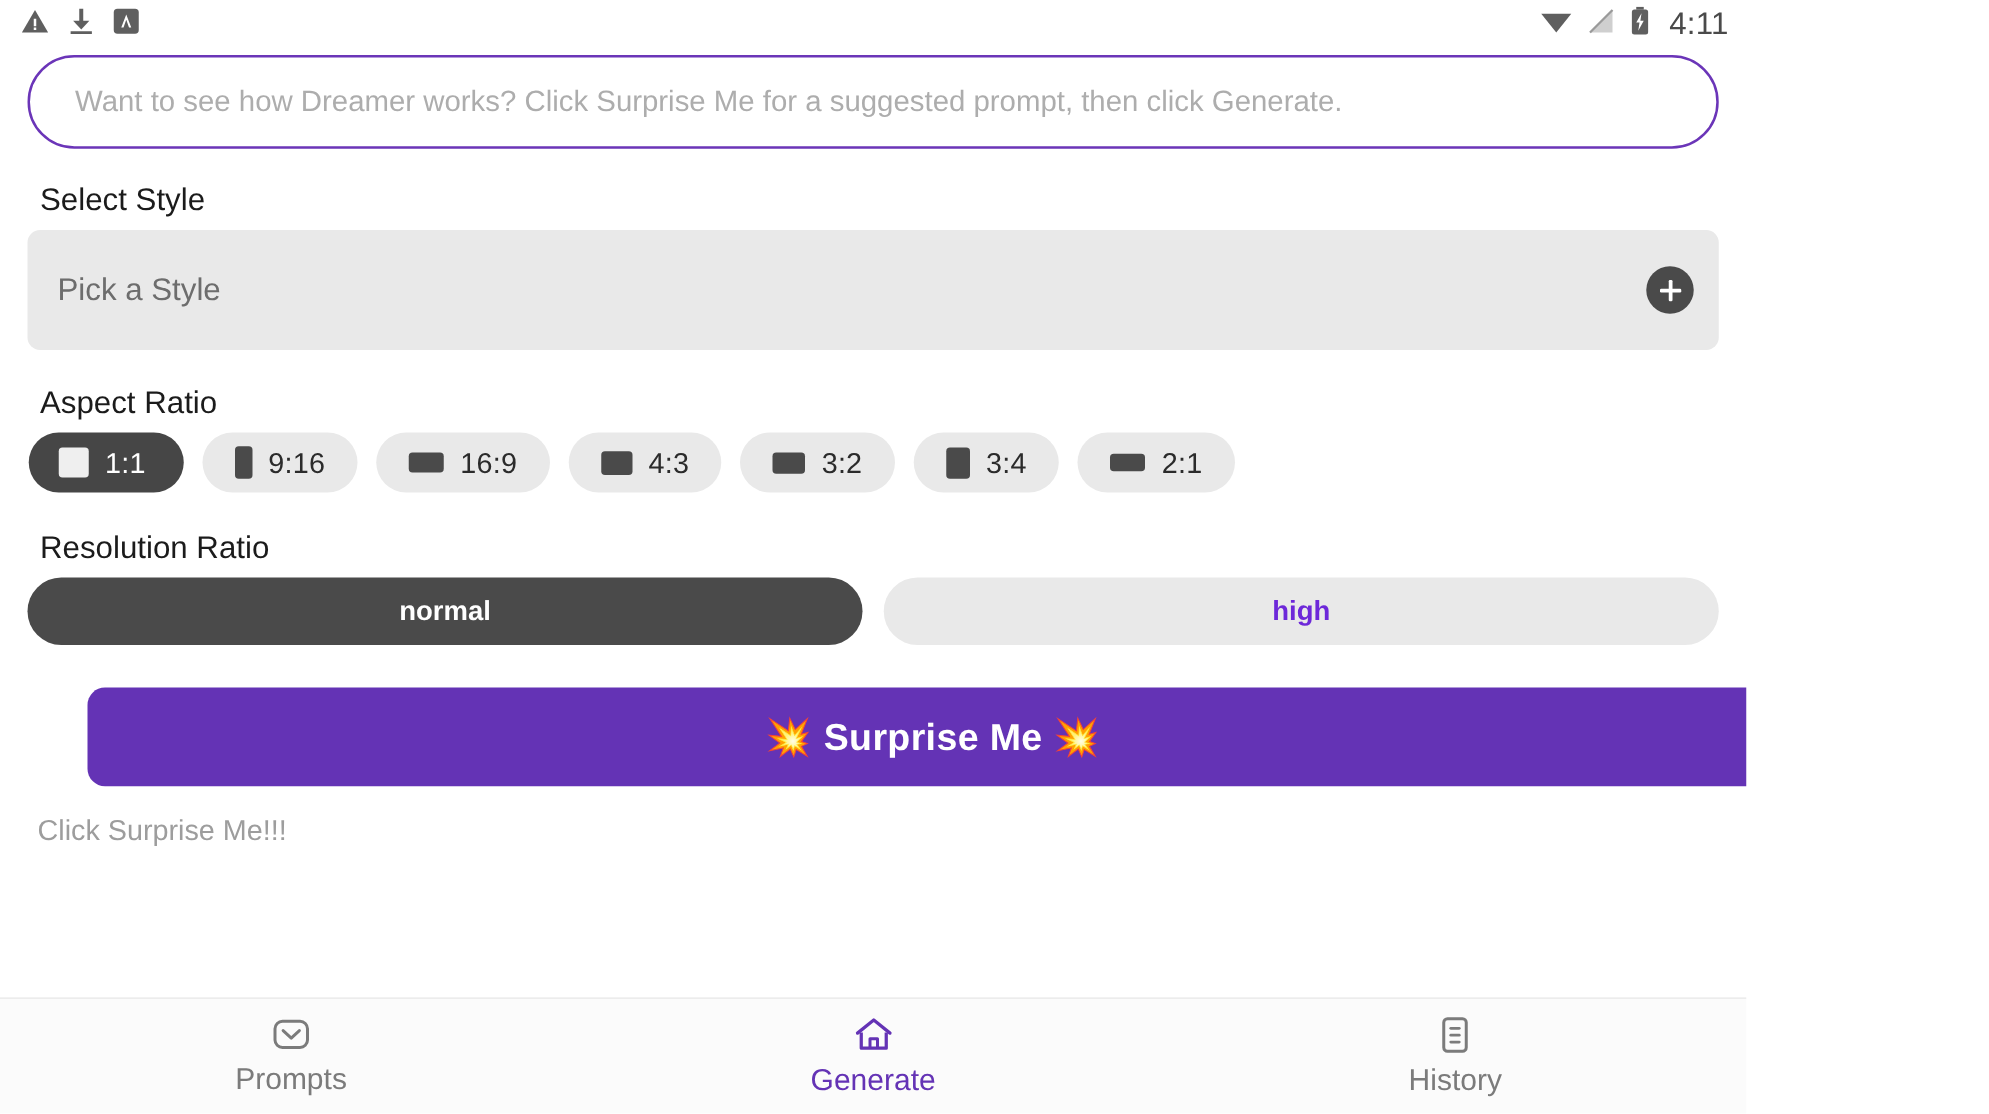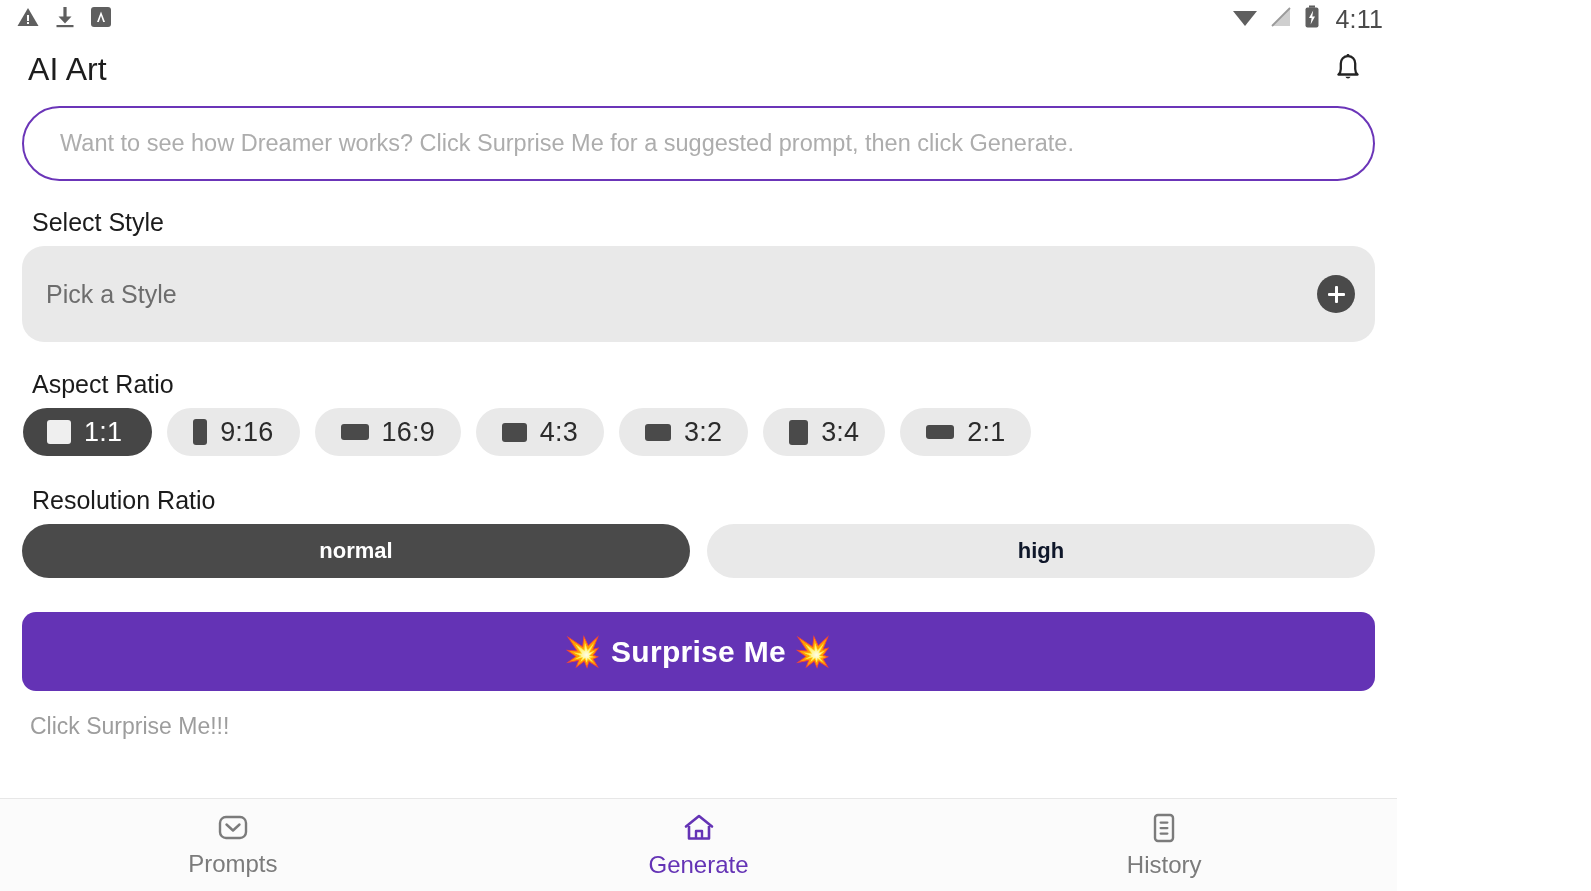--- a/index.html
+++ b/index.html
@@ -107,21 +107,21 @@
     color: #adadad;
     font-size: 23.5px;
   }
 
   
   .style-block { margin-top: 27px; }
   .style-picker {
     position: relative;
     height: 96px;
     background: #e9e9e9;
-    border-radius: 22px;
+    border-radius: 10px;
     display: flex;
     align-items: center;
     padding: 0 20px 0 24px;
     cursor: pointer;
   }
   .style-placeholder {
     font-size: 25px;
     color: #6d6d6d;
     flex: 1 1 auto;
   }
@@ -163,21 +163,21 @@
     height: 48px;
     padding: 0 26px;
     border-radius: 24px;
     background: #e9e9e9;
     border: none;
     cursor: pointer;
     font-family: "Liberation Sans", sans-serif;
   }
   .chip.selected { background: #464646; padding: 0 30px 0 24px; }
   .chip-label {
-    font-size: 27px;
+    font-size: 23px;
     color: #2b2b2b;
     font-weight: 400;
     letter-spacing: .2px;
   }
   .chip.selected .chip-label { color: #ffffff; }
   .ratio-glyph {
     background: #4a4a4a;
     border-radius: 3px;
     flex: 0 0 auto;
   }
@@ -188,21 +188,21 @@
   .res-row {
     display: flex;
     gap: 17px;
   }
   .res-btn {
     flex: 1 1 50%;
     height: 54px;
     border-radius: 27px;
     border: none;
     background: #e9e9e9;
-    color: #0f172a;
+    color: #6d28d9;
     font-family: "Liberation Sans", sans-serif;
     font-size: 22px;
     font-weight: 700;
     cursor: pointer;
   }
   .res-btn.selected { background: #4a4a4a; color: #ffffff; }
 
   
   .surprise-wrap { margin-top: 34px; }
   .surprise-btn {
@@ -210,20 +210,21 @@
     height: 79px;
     border-radius: 14px;
     border: none;
     background: #6433b5;
     color: #ffffff;
     font-family: "Liberation Sans", sans-serif;
     font-size: 30px;
     font-weight: 700;
     letter-spacing: .3px;
     cursor: pointer;
+    margin-left: 48px;
   }
   .status-msg {
     margin-top: 22px;
     padding-left: 8px;
     font-size: 23px;
     color: #9d9d9d;
   }
 
   
   .bottom-nav {
@@ -298,32 +299,20 @@
         <svg width="16" height="24" viewBox="0 0 16 24">
             <rect x="5" y="0.5" width="6" height="2.2" fill="#5f5f5f"></rect>
             <rect x="1.5" y="2.5" width="13" height="20" rx="2" fill="#5f5f5f"></rect>
             <path d="M9.2 5.5 L5 13 L7.6 13 L6.6 19.5 L11 11.5 L8.3 11.5 Z" fill="#ffffff"></path>
           </svg>
       </span>
       <span class="status-time">4:11</span>
     </div>
   </div>
 
-  <div class="app-bar">
-    <div class="app-title">AI Art</div>
-    <button class="bell-btn">
-      <span>
-        <svg width="28" height="30" viewBox="0 0 28 30">
-          <path d="M14 3.2 c-4.3 0 -7.2 3.2 -7.2 7.3 v5.4 c0 2.3 -.9 4.3 -2.4 5.6 h19.2 c-1.5 -1.3 -2.4 -3.3 -2.4 -5.6 v-5.4 c0 -4.1 -2.9 -7.3 -7.2 -7.3 z" fill="none" stroke="#232323" stroke-width="2.3" stroke-linejoin="round"></path>
-          <rect x="12.6" y="1" width="2.8" height="3" rx="1" fill="#232323"></rect>
-          <path d="M11.4 23.8 a2.8 2.8 0 0 0 5.2 0 z" fill="#232323"></path>
-        </svg>
-      </span>
-    </button>
-  </div>
 
   <div class="content">
 
     <div class="prompt-wrap">
       <input class="prompt-input" type="text" placeholder="Want to see how Dreamer works? Click Surprise Me for a suggested prompt, then click Generate." value="" style="">
     </div>
 
     <div class="style-block">
       <div class="section-label">Select Style</div>
       <div class="style-picker">

